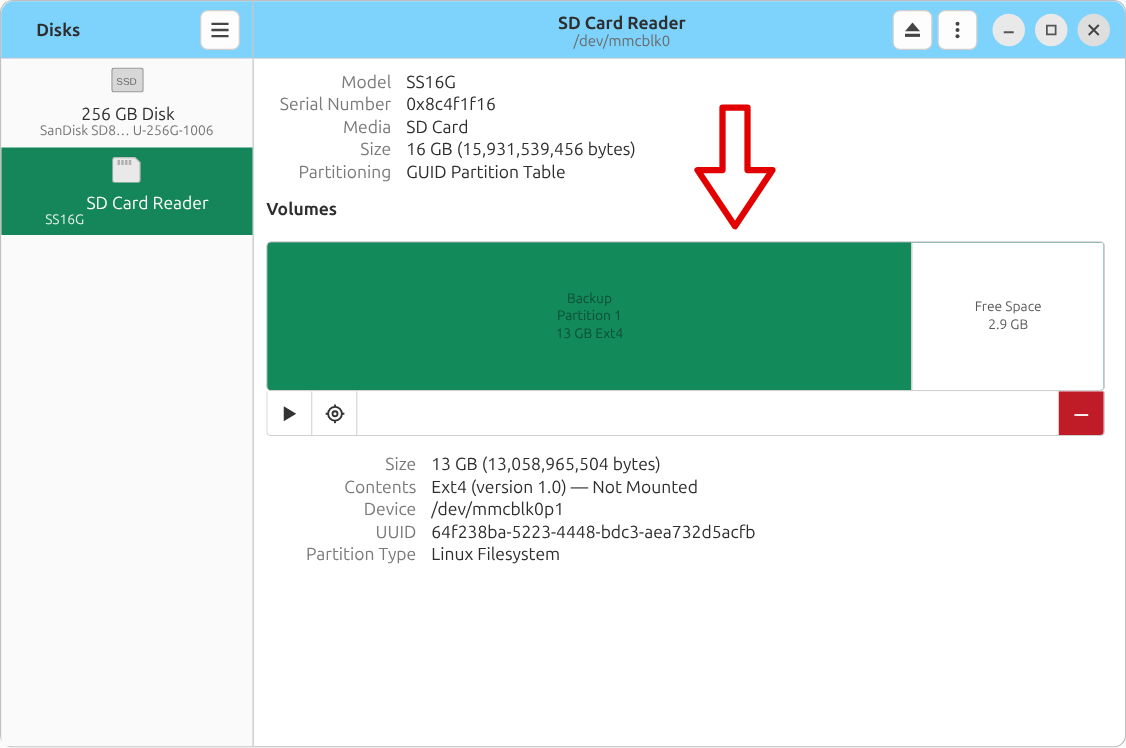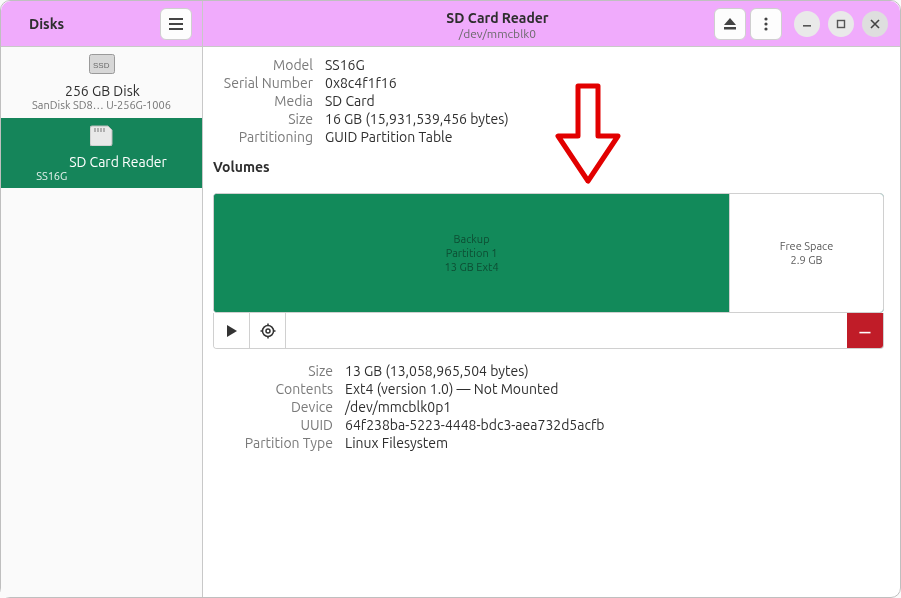--- a/index.html
+++ b/index.html
@@ -21,21 +21,21 @@
     border: 1px solid #bfbfbf;
     border-radius: 10px;
     background: #fff;
   }
 
   
   .titlebar {
     display: flex;
     height: 46px;
     border-bottom: 1px solid #c8c8c8;
-    background: #f0abfc;
+    background: #7dd3fc;
     border-top-left-radius: 10px;
     border-top-right-radius: 10px;
   }
   .titlebar-left {
     width: 202px;
     display: flex;
     align-items: center;
     justify-content: space-between;
     padding: 0 8px;
     border-right: 1px solid #c8c8c8;

